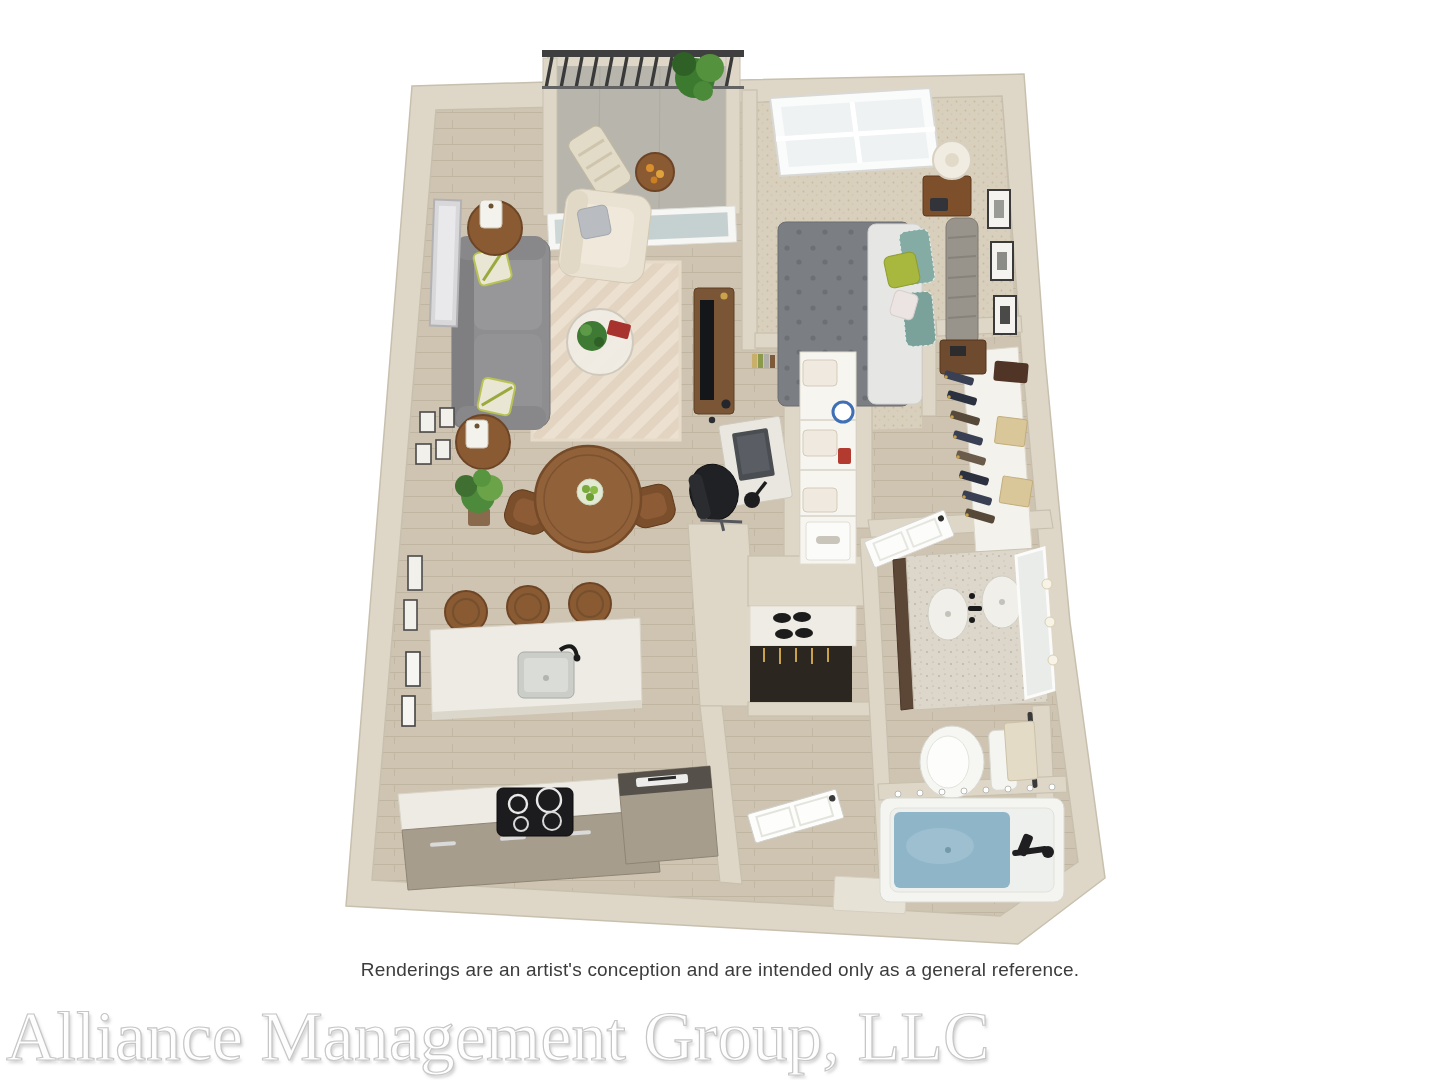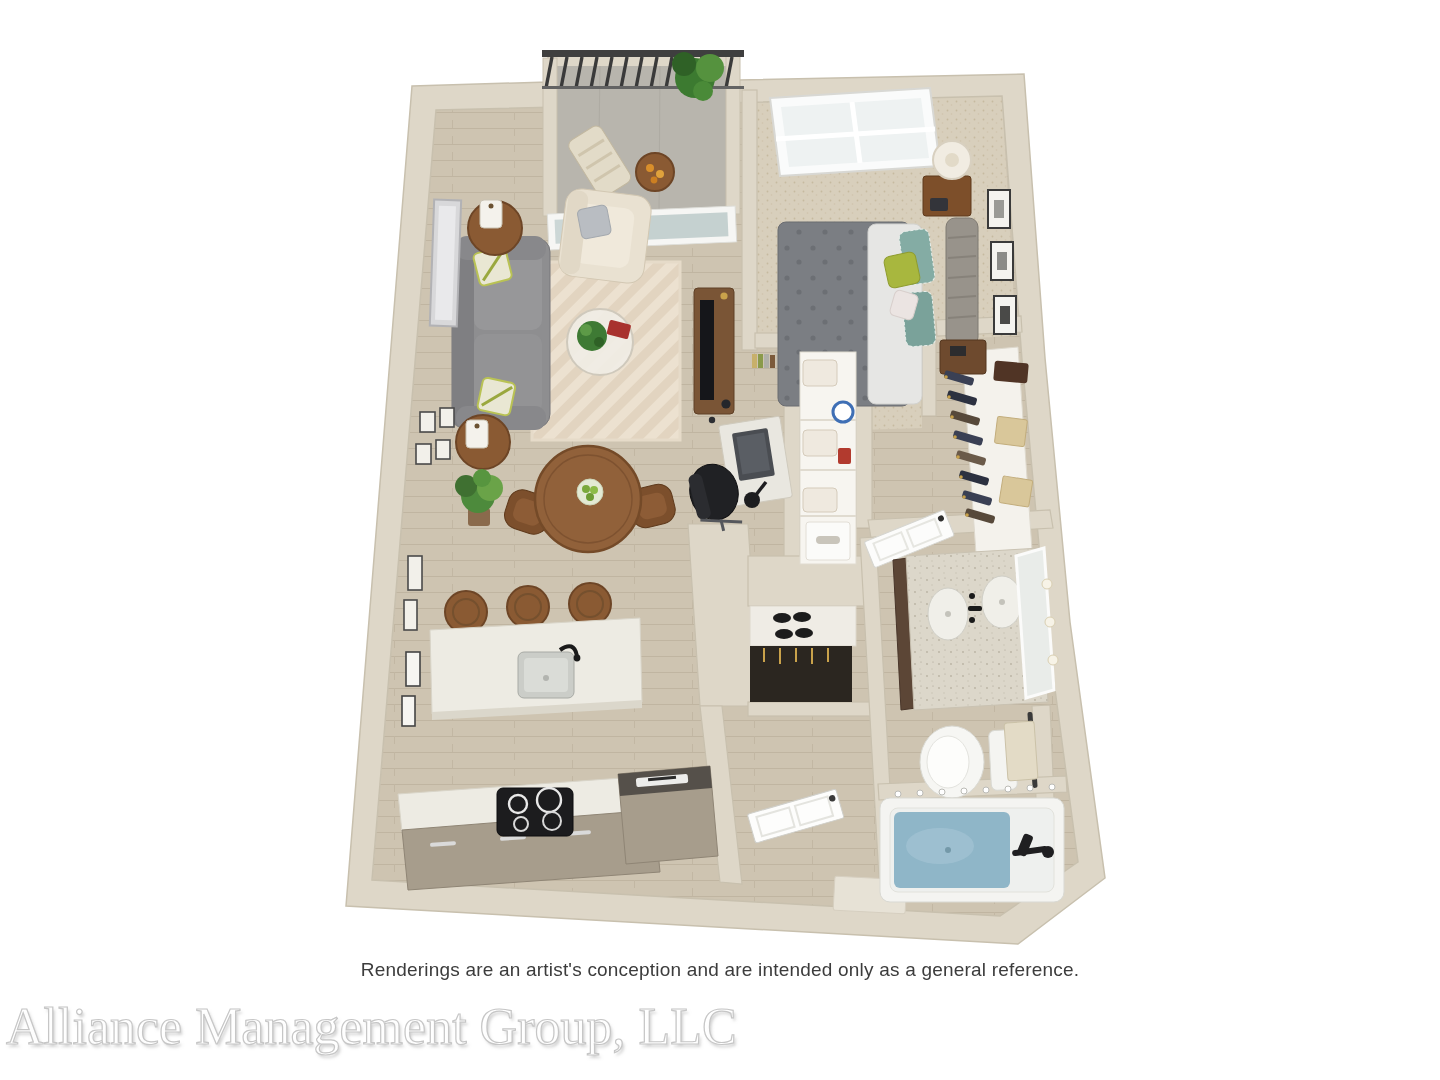--- a/index.html
+++ b/index.html
@@ -4,21 +4,21 @@
 <style>
   html,body{margin:0;padding:0;background:#ffffff;}
   .stage{position:relative;width:1440px;height:1080px;background:#ffffff;overflow:hidden;
          font-family:"Liberation Sans", sans-serif;}
   .plan-svg{position:absolute;left:0;top:0;}
   .disclaimer{position:absolute;left:0;width:1440px;text-align:center;color:#3c3c3c;
               font-size:19px;letter-spacing:.2px;}
   .disc1{top:959px;}
   .disc2{top:988px;}
   .watermark{position:absolute;left:6px;top:1000px;white-space:nowrap;
-             font-family:"Liberation Serif", serif;font-size:52px;line-height:1.05;
+             font-family:"Liberation Serif", serif;font-size:70px;line-height:1.05;
              color:rgba(255,255,255,0.95);
              -webkit-text-stroke:1.2px #c6c6c6;
              text-shadow:2px 3px 3px rgba(168,168,168,0.5);}
 </style>
 </head>
 <body>
 
 <div class="stage">
 
 <svg class="plan-svg" width="1440" height="1080" viewBox="0 0 1440 1080">

